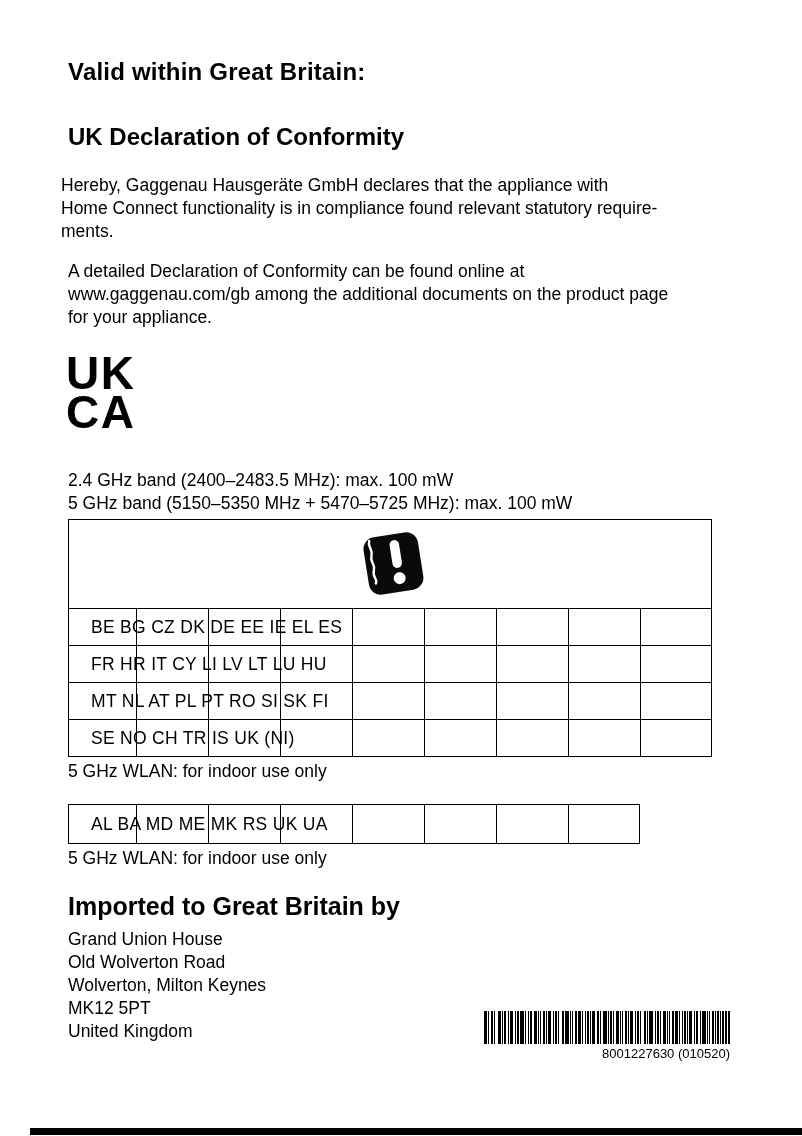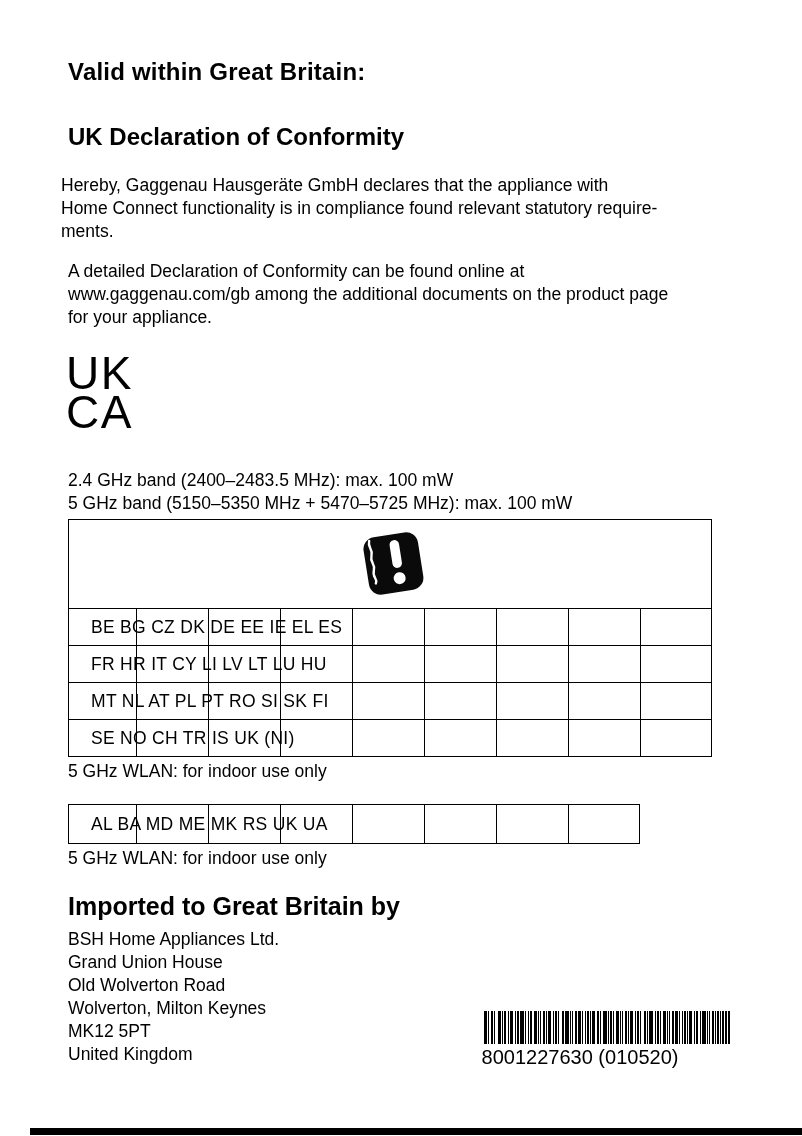--- a/index.html
+++ b/index.html
@@ -10,21 +10,21 @@
   }
   .abs { position:absolute; }
   .nowrap { white-space:nowrap; }
 
   .doc-title   { left:68px; top:58px;  font-size:24px; font-weight:bold; letter-spacing:0.2px; }
   .subheading  { left:68px; top:123px; font-size:24px; font-weight:bold; }
   .body-text   { font-size:17.5px; line-height:23px; }
   .para1 { left:61px; top:174px; }
   .para2 { left:68px; top:260px; }
 
-  .ukca { left:66px; top:354px; font-size:46px; font-weight:normal; line-height:39px; letter-spacing:1.5px; }
+  .ukca { left:66px; top:354px; font-size:46px; font-weight:bold; line-height:39px; letter-spacing:1.5px; }
 
   .bands { left:68px; top:469px; }
 
   .ctable { border:1px solid #000; background:#fff; }
   .table1 { left:68px; top:519px; width:644px; }
   .icon-row { height:88px; display:flex; align-items:center; justify-content:center; position:relative; }
   .trow { height:37px; border-top:1px solid #000; position:relative; }
   .trow-text {
     position:absolute; left:22px; top:50%; transform:translateY(-50%);
     font-size:17.5px; white-space:nowrap; letter-spacing:0.3px;
@@ -34,21 +34,21 @@
   .vline { position:absolute; top:0; bottom:0; width:1px; background:#000; }
 
   .note1 { left:68px; top:760px; }
   .table2 { left:68px; top:804px; width:572px; height:40px; position:absolute; }
   .note2 { left:68px; top:847px; }
 
   .imported-heading { left:68px; top:892px; font-size:25px; font-weight:bold; }
   .address { left:68px; top:928px; }
 
   .barcode { left:484px; top:1011px; width:246px; height:33px; }
-  .barcode-label { left:430px; top:1046px; width:300px; text-align:center; font-size:20px; }
+  .barcode-label { left:430px; top:1046px; width:300px; text-align:right; font-size:13px; }
 
   .page-edge-bar { left:30px; right:0; bottom:1px; height:7px; background:#000; }
 </style>
 </head>
 <body>
 
 <h1 class="abs doc-title">Valid within Great Britain:</h1>
 
 <h2 class="abs subheading">UK Declaration of Conformity</h2>
 
@@ -122,21 +122,20 @@
     <div class="vline" style="left:427px"></div>
     <div class="vline" style="left:499px"></div>
   </div>
 </div>
 
 <div class="abs body-text note2 nowrap">5 GHz WLAN: for indoor use only</div>
 
 <h2 class="abs imported-heading">Imported to Great Britain by</h2>
 
 <div class="abs body-text address">
-  <div class="nowrap">BSH Home Appliances Ltd.</div>
   <div class="nowrap">Grand Union House</div>
   <div class="nowrap">Old Wolverton Road</div>
   <div class="nowrap">Wolverton, Milton Keynes</div>
   <div class="nowrap">MK12 5PT</div>
   <div class="nowrap">United Kingdom</div>
 </div>
 
 <svg class="abs barcode" width="246" height="33" viewBox="0 0 246 33" aria-hidden="true">
   <path fill="#000" d="M0 0h3v33h-3z M4 0h1v33h-1z M7 0h2v33h-2z M10 0h1v33h-1z M14 0h3v33h-3z M18 0h1v33h-1z M20 0h2v33h-2z M24 0h1v33h-1z M26 0h3v33h-3z M31 0h1v33h-1z M33 0h2v33h-2z M36 0h4v33h-4z M41 0h1v33h-1z M44 0h1v33h-1z M46 0h2v33h-2z M50 0h3v33h-3z M54 0h1v33h-1z M56 0h1v33h-1z M59 0h2v33h-2z M62 0h1v33h-1z M64 0h3v33h-3z M69 0h1v33h-1z M71 0h2v33h-2z M74 0h1v33h-1z M78 0h2v33h-2z M81 0h4v33h-4z M86 0h1v33h-1z M88 0h1v33h-1z M91 0h2v33h-2z M94 0h3v33h-3z M98 0h1v33h-1z M101 0h1v33h-1z M103 0h2v33h-2z M106 0h1v33h-1z M108 0h3v33h-3z M113 0h2v33h-2z M116 0h1v33h-1z M119 0h4v33h-4z M124 0h1v33h-1z M126 0h2v33h-2z M129 0h1v33h-1z M132 0h3v33h-3z M136 0h1v33h-1z M138 0h1v33h-1z M141 0h2v33h-2z M144 0h1v33h-1z M146 0h3v33h-3z M151 0h1v33h-1z M153 0h2v33h-2z M156 0h1v33h-1z M160 0h2v33h-2z M163 0h1v33h-1z M165 0h4v33h-4z M171 0h1v33h-1z M173 0h2v33h-2z M176 0h1v33h-1z M179 0h3v33h-3z M183 0h1v33h-1z M185 0h1v33h-1z M188 0h2v33h-2z M191 0h3v33h-3z M195 0h1v33h-1z M198 0h1v33h-1z M200 0h2v33h-2z M203 0h1v33h-1z M205 0h3v33h-3z M210 0h1v33h-1z M212 0h2v33h-2z M216 0h1v33h-1z M218 0h4v33h-4z M223 0h1v33h-1z M225 0h1v33h-1z M228 0h2v33h-2z M231 0h1v33h-1z M233 0h2v33h-2z M236 0h1v33h-1z M238 0h2v33h-2z M241 0h2v33h-2z M244 0h2v33h-2z"></path>
 </svg>

